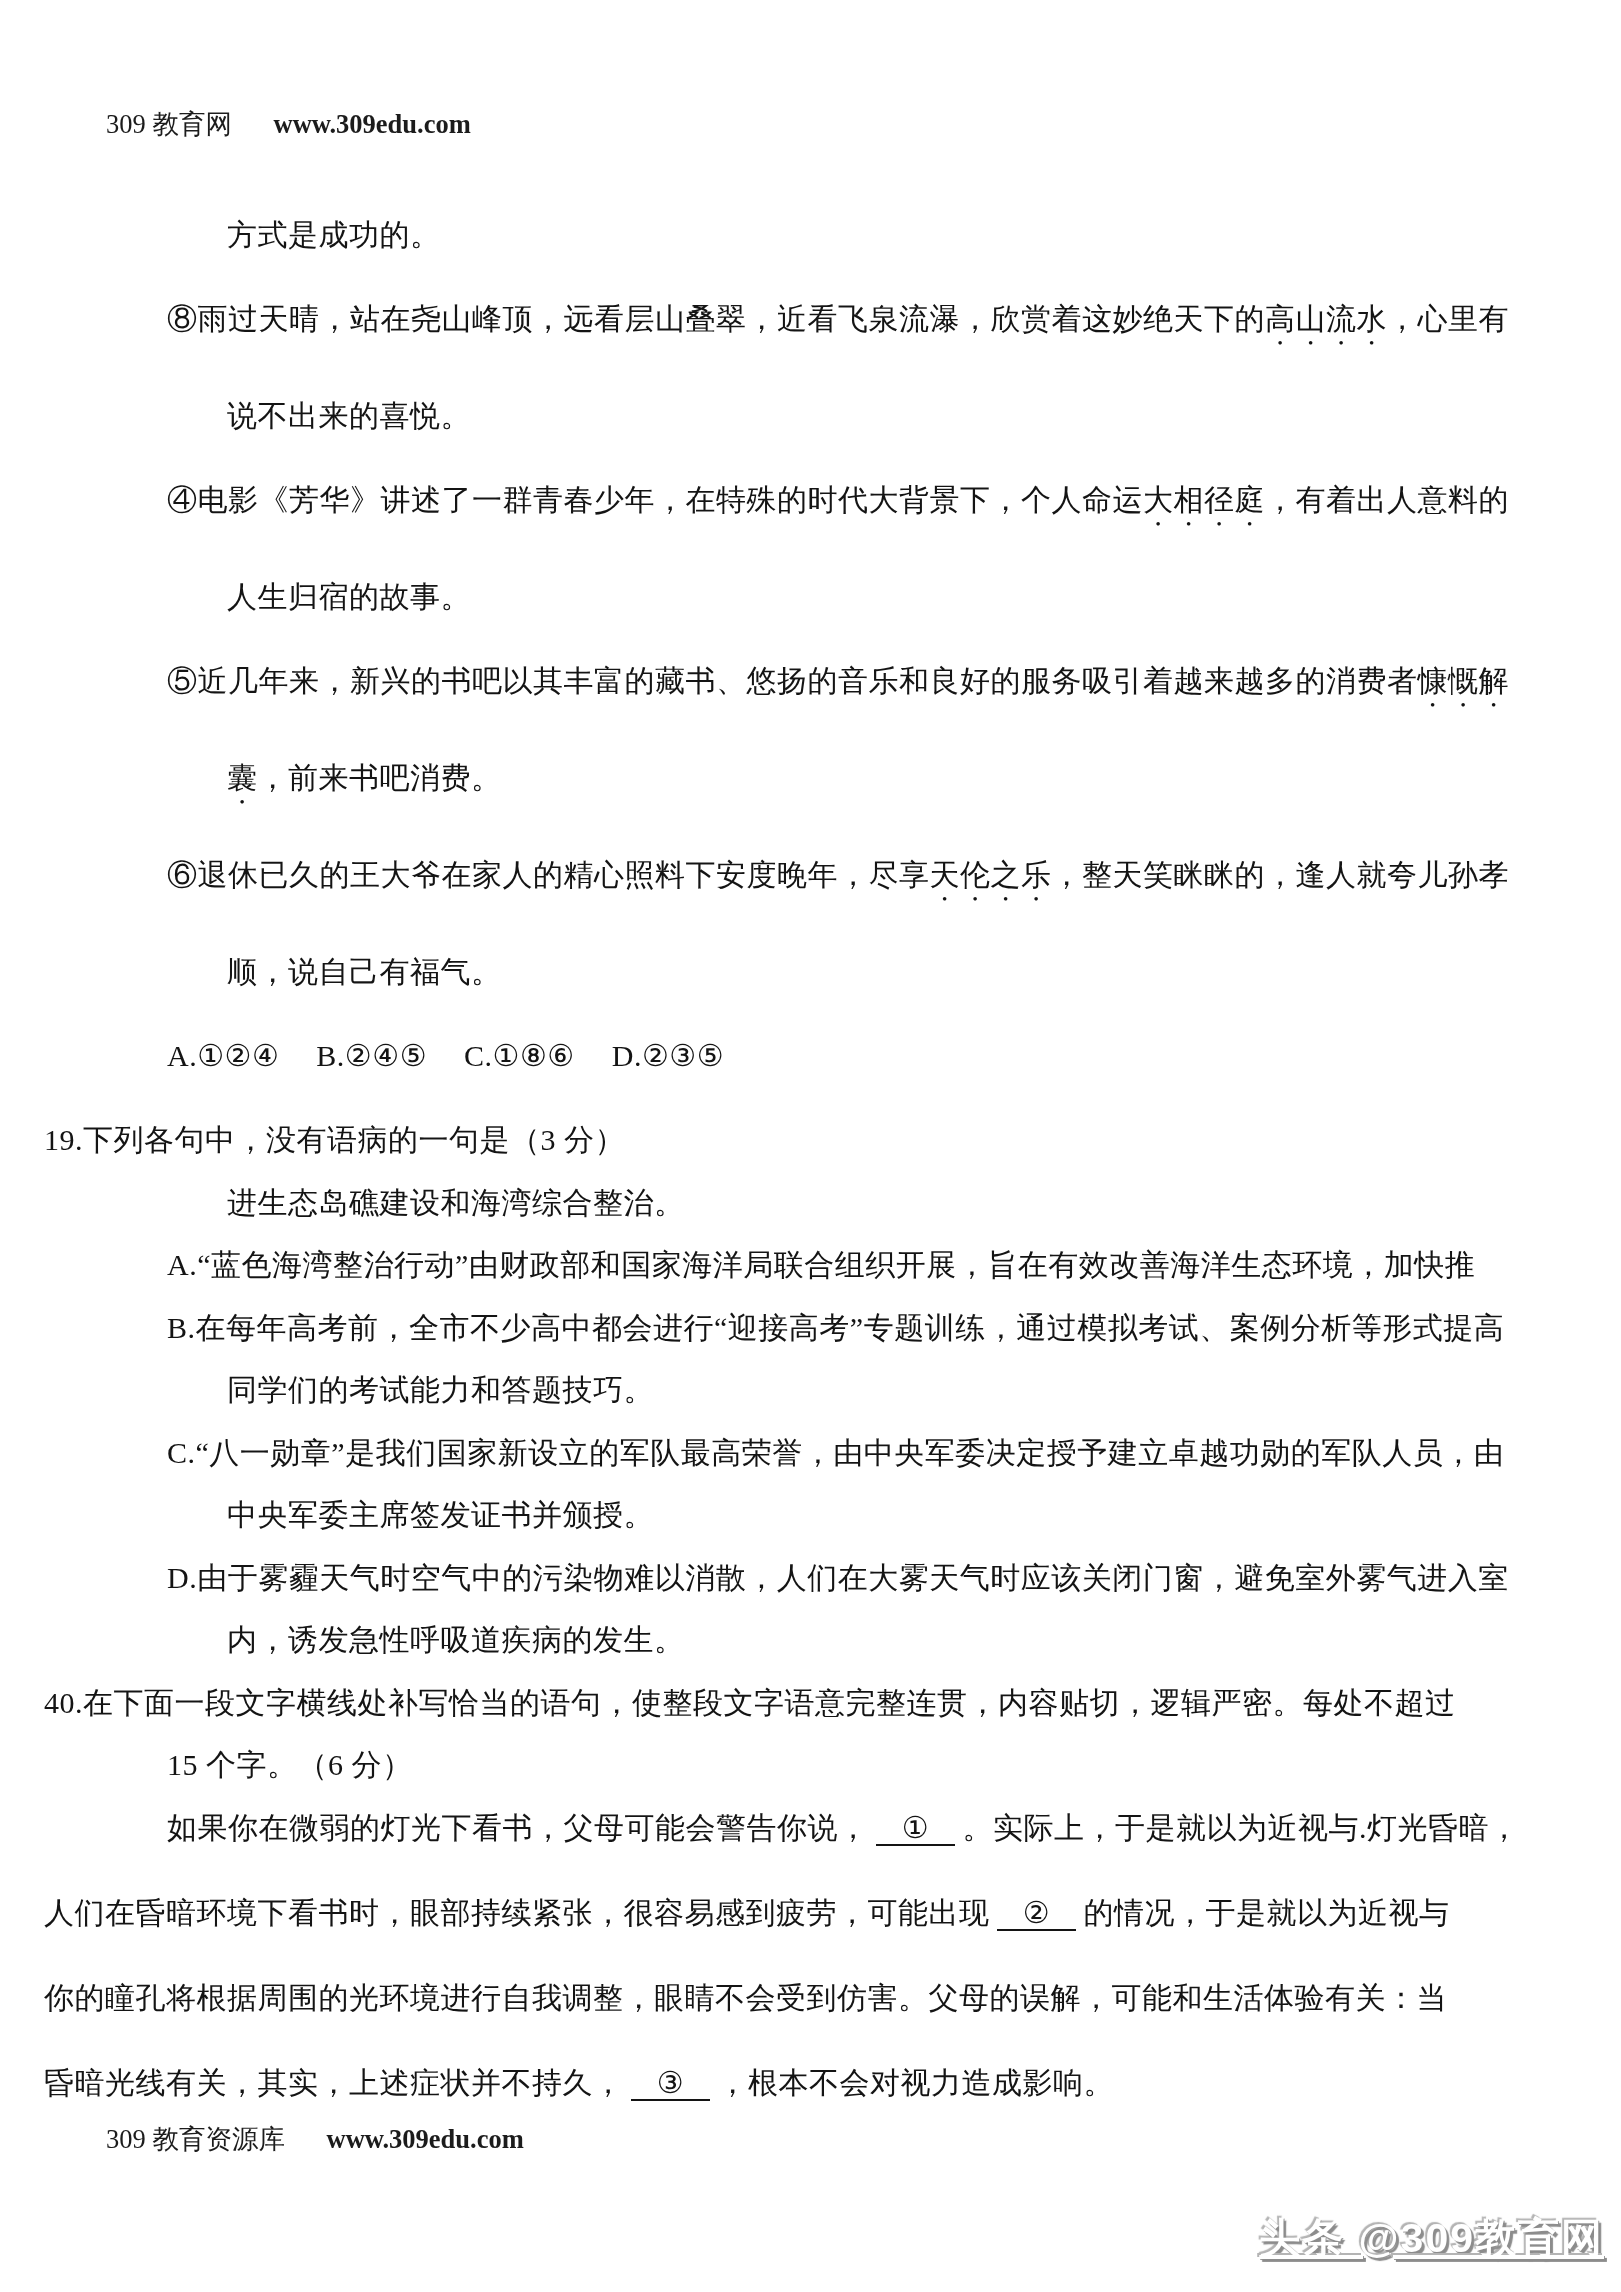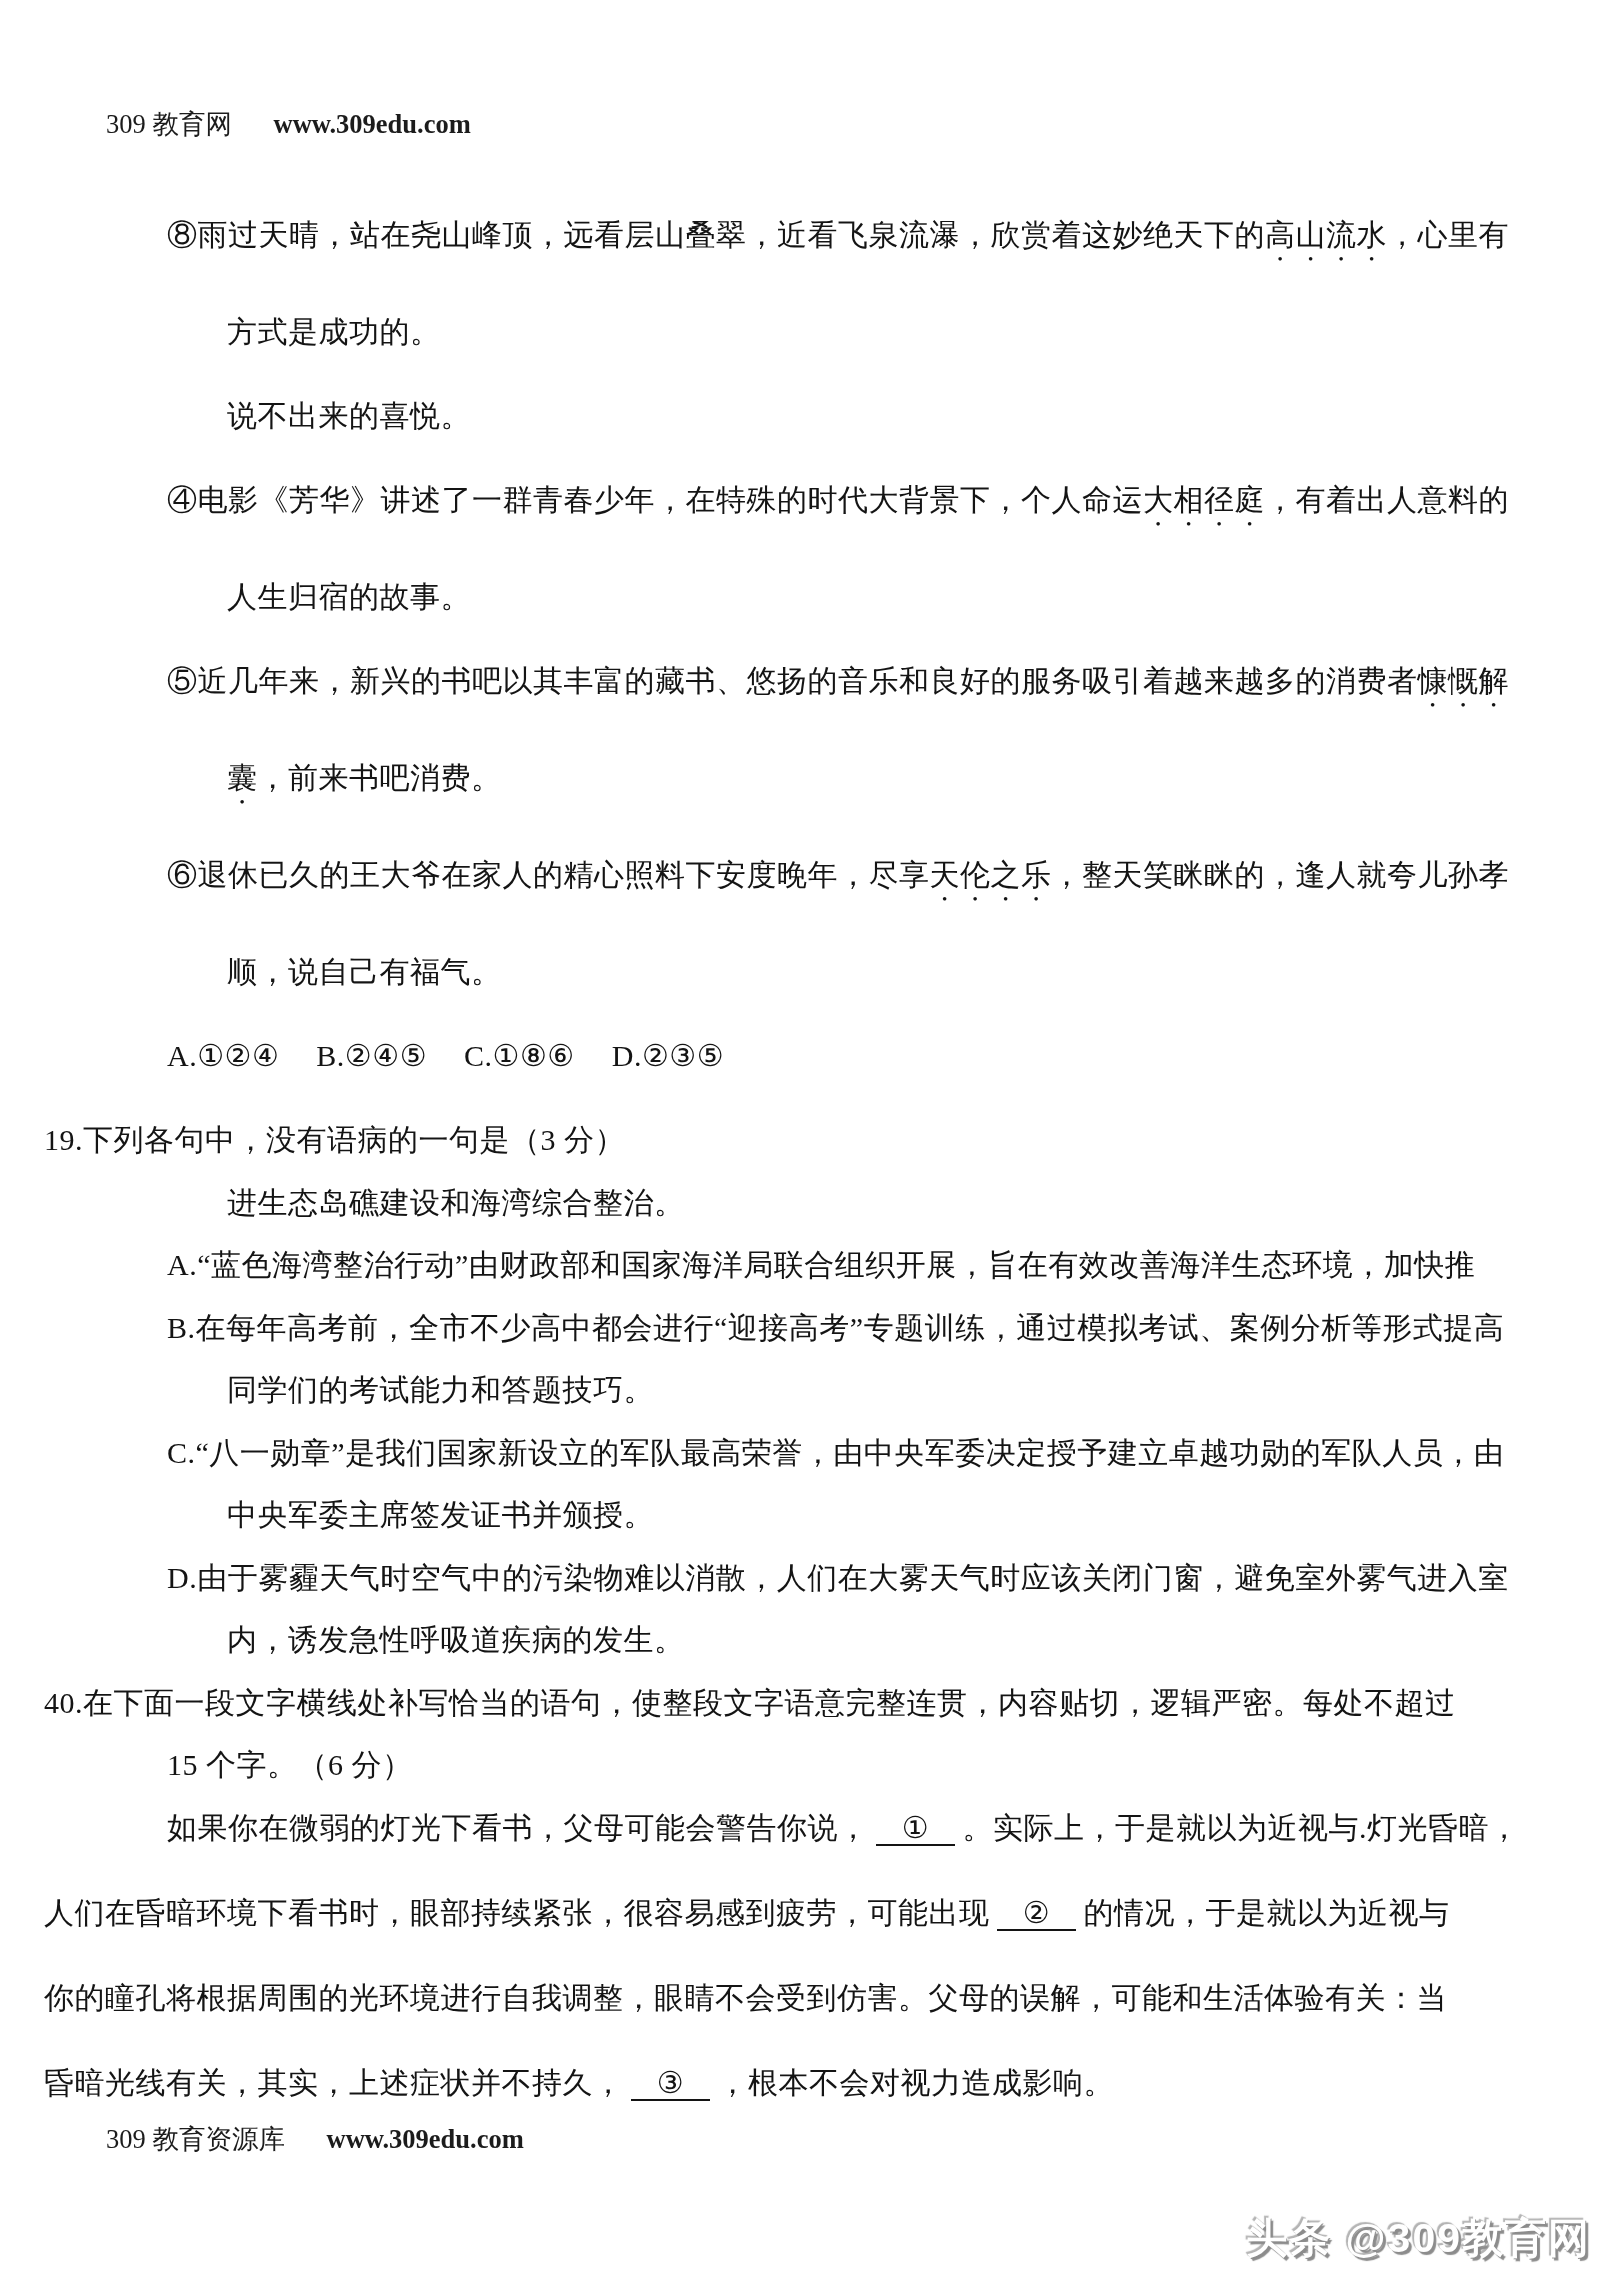--- a/index.html
+++ b/index.html
@@ -51,41 +51,42 @@
     padding: 0 25.5px;
     margin: 0 7.8px;
     line-height: 33px;
     text-align: center;
   }
   .gap { margin-left: 37px; }
 
   .watermark {
     position: absolute;
     top: 2211px;
-    right: 30px;
+    right: 17px;
     font-family: "Liberation Sans", sans-serif;
     font-weight: bold;
     font-size: 41px;
     letter-spacing: 2px;
     color: #ffffff;
     text-shadow: 2.9px 2.9px 1px #8c8c8c, -2px -2px 1px #b4b4b4, 1px 1px 0 #9a9a9a;
     white-space: nowrap;
+    text-decoration: underline;
   }
 </style>
 </head>
 <body>
 
 <div class="page-header">
   <span class="site">309 教育网</span>
   <span class="url">www.309edu.com</span>
 </div>
 
 <div class="doc-body">
+    <div class="line ind2 s1"><span>方式是成功的。</span></div>
     <div class="line ind1 s1"><span>⑧雨过天晴，站在尧山峰顶，远看层山叠翠，近看飞泉流瀑，欣赏着这妙绝天下的</span><span class="em-dots">高山流水</span><span>，心里有</span></div>
-    <div class="line ind2 s1"><span>方式是成功的。</span></div>
     <div class="line ind2 s1"><span>说不出来的喜悦。</span></div>
     <div class="line ind1 s1"><span>④电影《芳华》讲述了一群青春少年，在特殊的时代大背景下，个人命运</span><span class="em-dots">大相径庭</span><span>，有着出人意料的</span></div>
     <div class="line ind2 s1"><span>人生归宿的故事。</span></div>
     <div class="line ind1 s1"><span>⑤近几年来，新兴的书吧以其丰富的藏书、悠扬的音乐和良好的服务吸引着越来越多的消费者</span><span class="em-dots">慷慨解</span></div>
     <div class="line ind2 s1"><span class="em-dots">囊</span><span>，前来书吧消费。</span></div>
     <div class="line ind1 s1"><span>⑥退休已久的王大爷在家人的精心照料下安度晚年，尽享</span><span class="em-dots">天伦之乐</span><span>，整天笑眯眯的，逢人就夸儿孙孝</span></div>
     <div class="line ind2 s1"><span>顺，说自己有福气。</span></div>
     <div class="line ind1 s1"><span>A.①②④</span><span class="gap">B.②④⑤</span><span class="gap">C.①⑧⑥</span><span class="gap">D.②③⑤</span></div>
     <div class="line ind0 s2"><span>19.下列各句中，没有语病的一句是（3 分）</span></div>
     <div class="line ind2 s2"><span>进生态岛礁建设和海湾综合整治。</span></div>

